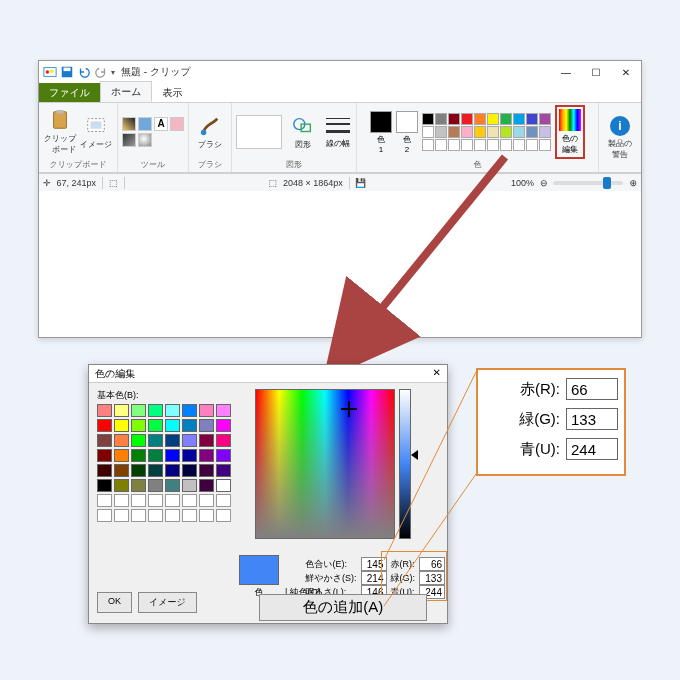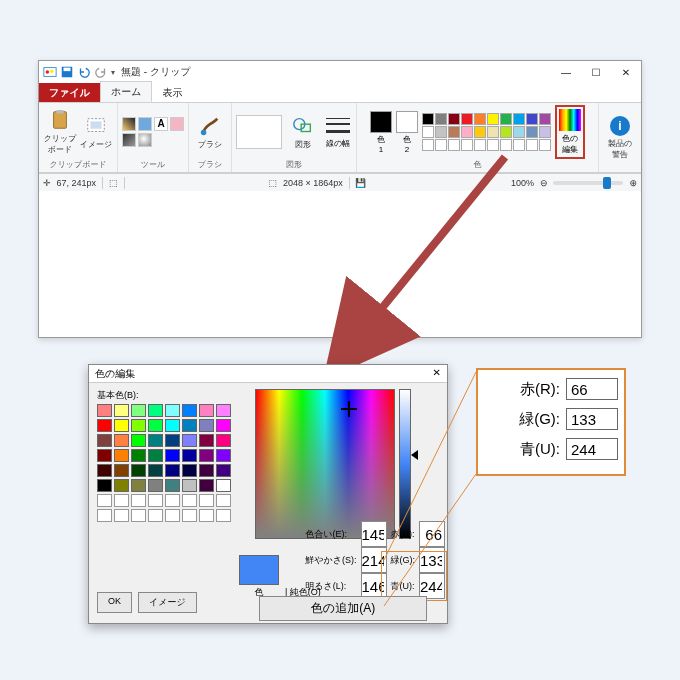--- a/index.html
+++ b/index.html
@@ -9,21 +9,21 @@
   .paint-window { position: absolute; left: 38px; top: 60px; width: 604px; height: 278px; background: #fff; border: 1px solid #999; box-shadow: 0 2px 6px rgba(0,0,0,.15);}
   .titlebar { height: 22px; background: #fff; display:flex; align-items:center; font-size:10px; color:#333;}
   .titlebar .qat { display:flex; gap:3px; padding-left:4px; align-items:center;}
   .qat-icon { width:14px; height:14px; display:inline-block; }
   .titlebar .title { margin-left:6px; }
   .win-controls { margin-left:auto; display:flex; }
   .win-btn { width:30px; height:22px; display:flex; align-items:center; justify-content:center; font-size:10px; color:#222;}
 
   .tabs { height:20px; display:flex; align-items:flex-end; background:#fff; border-bottom:1px solid #d0d0d0;}
   .tab { font-size:10px; padding:3px 10px 2px; color:#222; }
-  .tab.file { background:#b91c1c; color:#fff;font-weight:bold; }
+  .tab.file { background:#4d7c0f; color:#fff; }
   .tab.active { border:1px solid #d0d0d0; border-bottom:1px solid #f5f6f7; background:#f5f6f7;}
 
   .ribbon { height:70px; background:#f5f6f7; border-bottom:1px solid #d0d0d0; display:flex; }
   .group { border-right:1px solid #e0e0e0; padding:2px 4px 0; display:flex; flex-direction:column; align-items:center; justify-content:space-between;}
   .group-label { font-size:8px; color:#666; padding-bottom:2px;}
   .group-body { flex:1; display:flex; align-items:center; gap:2px;}
 
   .big-btn { width:34px; display:flex; flex-direction:column; align-items:center; font-size:8px; color:#333; gap:2px;}
   .big-btn .ic { width:22px; height:22px; }
   .tools-grid { display:grid; grid-template-columns:repeat(4,14px); grid-auto-rows:14px; gap:2px;}
@@ -95,23 +95,23 @@
   .lum{width:12px;height:150px;background:linear-gradient(#fff,#4285F4,#000);border:1px solid #666;position:relative;}
   .lum .ptr{position:absolute;right:-8px;top:60px;width:0;height:0;border-top:5px solid transparent;border-bottom:5px solid transparent;border-right:7px solid #000;}
 
   .dlg-bottom{position:absolute;left:8px;right:8px;bottom:6px;}
   .btn-row{display:flex;gap:6px;margin-bottom:4px;}
   .btn{font-size:9px;border:1px solid #888;background:#e8e8e8;padding:3px 10px;}
   .preview-row{display:flex;align-items:flex-end;gap:6px;position:absolute;left:150px;bottom:24px;}
   .preview{width:40px;height:30px;background:#4285F4;border:1px solid #666;}
   .pure{font-size:9px;}
   .hsv-rgb{position:absolute;right:2px;bottom:24px;font-size:9px;display:grid;grid-template-columns:auto 26px auto 26px;gap:0 4px;align-items:center;}
-  .hsv-rgb input{width:26px;height:26px;font-size:15px;text-align:right;border:1px solid #888;padding-right:2px;}
+  .hsv-rgb input{width:26px;height:14px;font-size:10px;text-align:right;border:1px solid #888;padding-right:2px;}
   .rgb-highlight{position:absolute;right:0px;bottom:22px;width:66px;height:50px;border:1.5px solid #e08b3a;pointer-events:none;}
-  .add-btn{position:absolute;right:20px;bottom:2px;left:170px;font-size:12px;border:1px solid #888;background:#e8e8e8;text-align:center;padding:3px;}
+  .add-btn{position:absolute;right:20px;bottom:2px;left:170px;font-size:15px;border:1px solid #888;background:#e8e8e8;text-align:center;padding:3px;}
 
   
   .zoom-box{position:absolute;left:476px;top:368px;width:150px;height:108px;border:2px solid #e08b3a;background:#fff;padding:8px 6px;}
   .zoom-row{display:flex;align-items:center;justify-content:flex-end;gap:6px;margin-bottom:8px;}
   .zoom-row label{font-size:15px;}
   .zoom-row input{width:52px;height:22px;font-size:15px;text-align:left;padding-left:4px;border:1px solid #666;}
 </style>
 </head>
 <body>
 
@@ -154,21 +154,21 @@
   </div>
 
   <div class="ribbon">
     <div class="group">
       <div class="group-body">
         <div class="big-btn">
           <svg class="ic" viewBox="0 0 24 24">
               <rect x="5" y="3" width="14" height="18" rx="1" fill="#d9a34a" stroke="#8a6a2f"></rect>
               <rect x="8" y="1" width="8" height="4" rx="1" fill="#bbb"></rect>
             </svg>
-          <span style="white-space:pre;text-align:center;">クリップ
+          <span style="white-space:pre;text-align:right;">クリップ
 ボード</span>
         </div>
         <div class="big-btn">
           <svg class="ic" viewBox="0 0 24 24">
               <rect x="3" y="4" width="18" height="14" fill="#fff" stroke="#888" stroke-dasharray="2"></rect>
               <rect x="6" y="7" width="12" height="8" fill="#cde"></rect>
             </svg>
           <span>イメージ</span>
         </div>
       </div>

